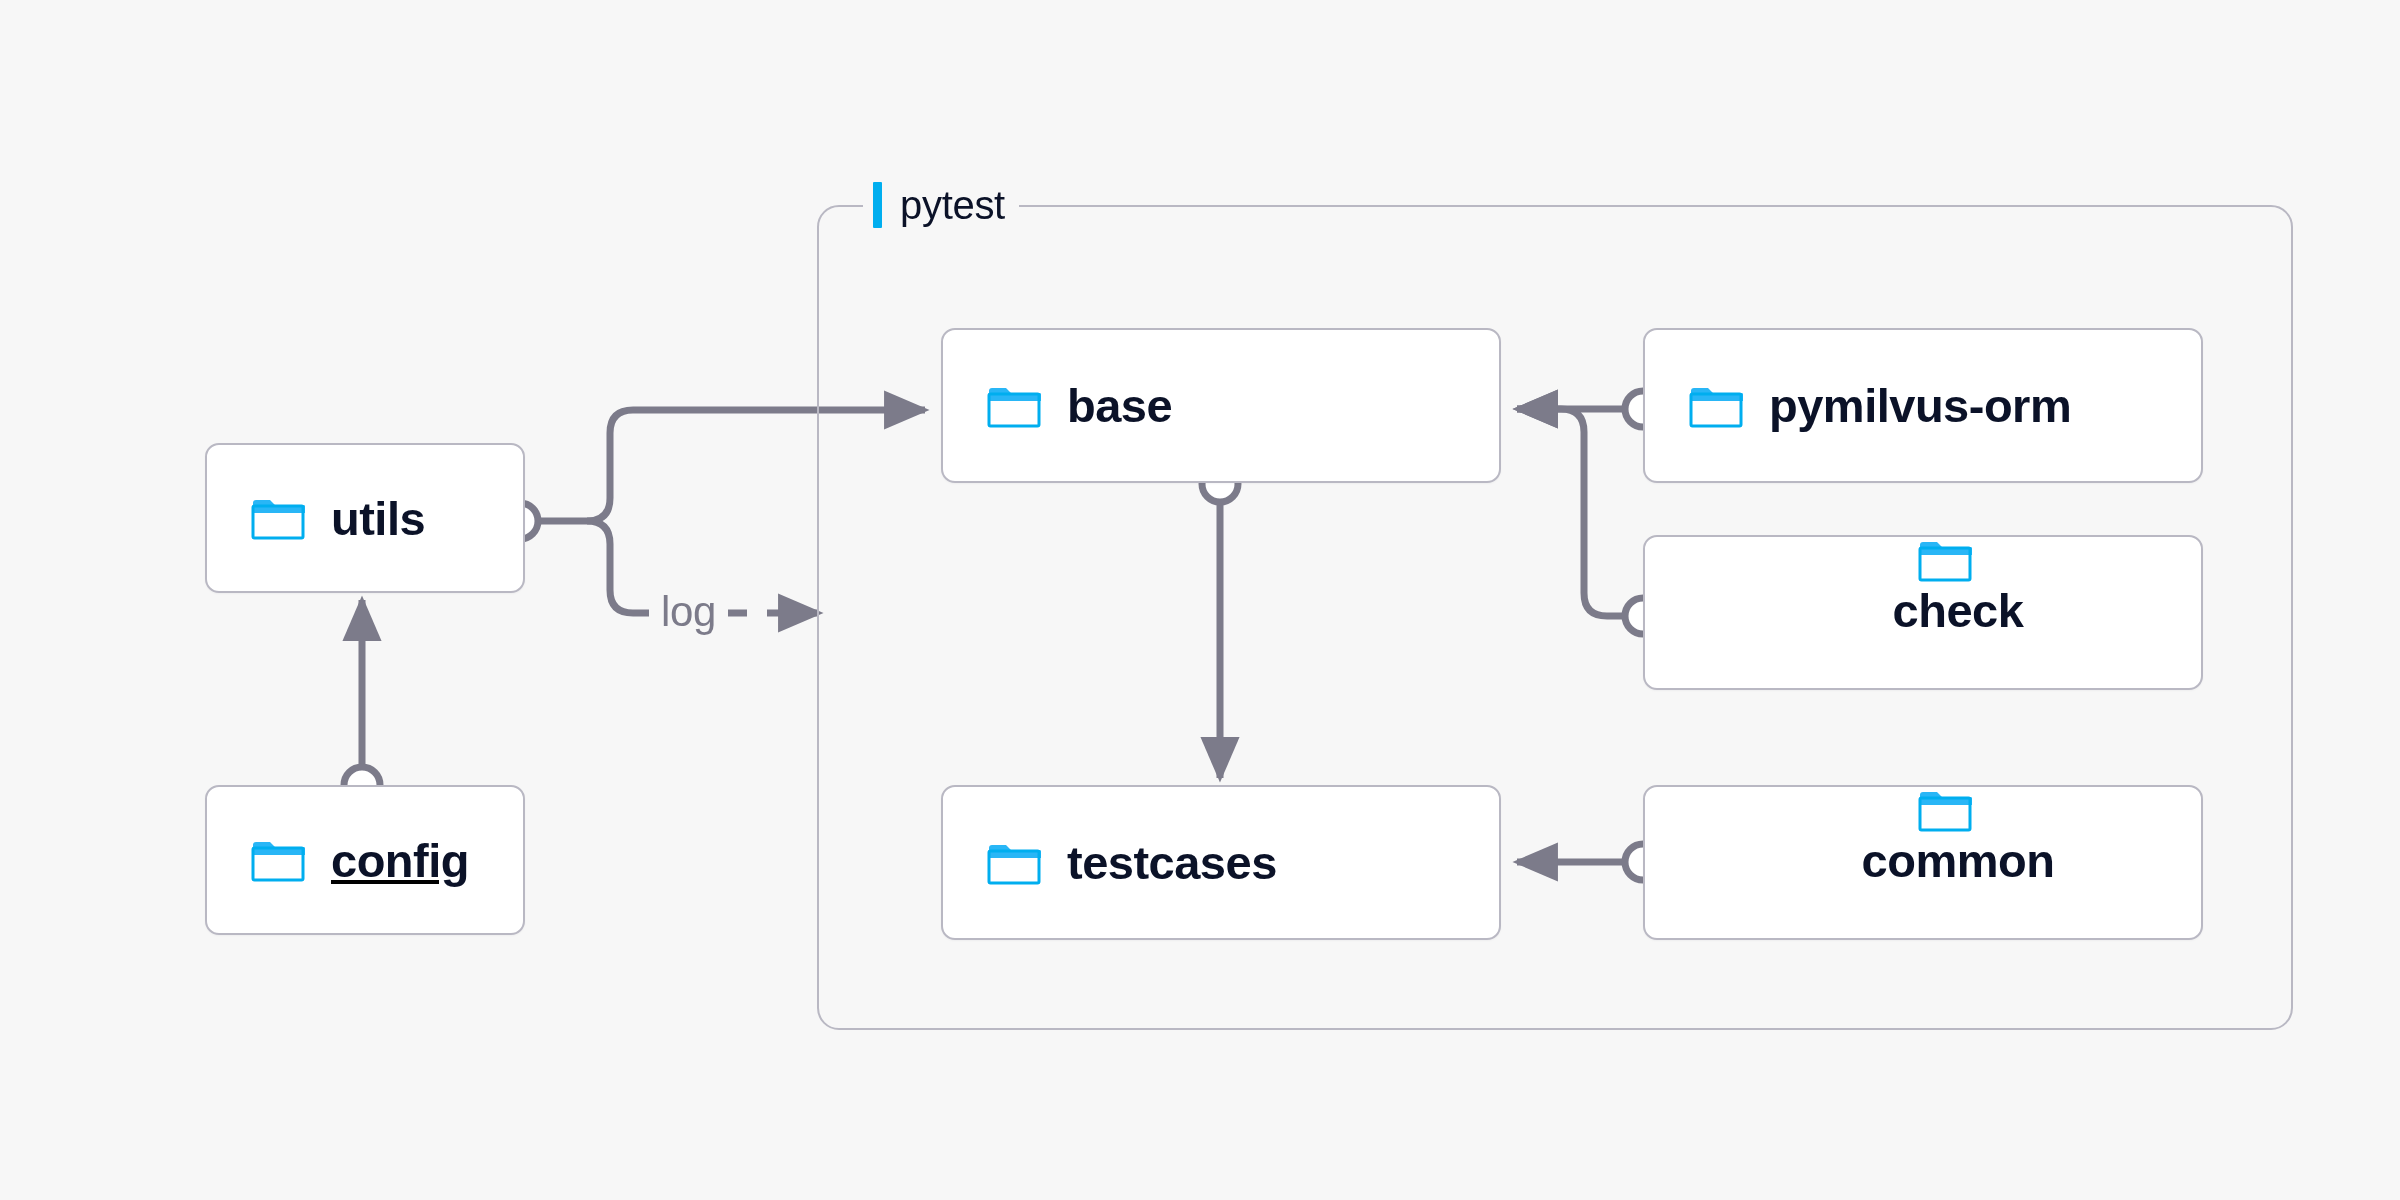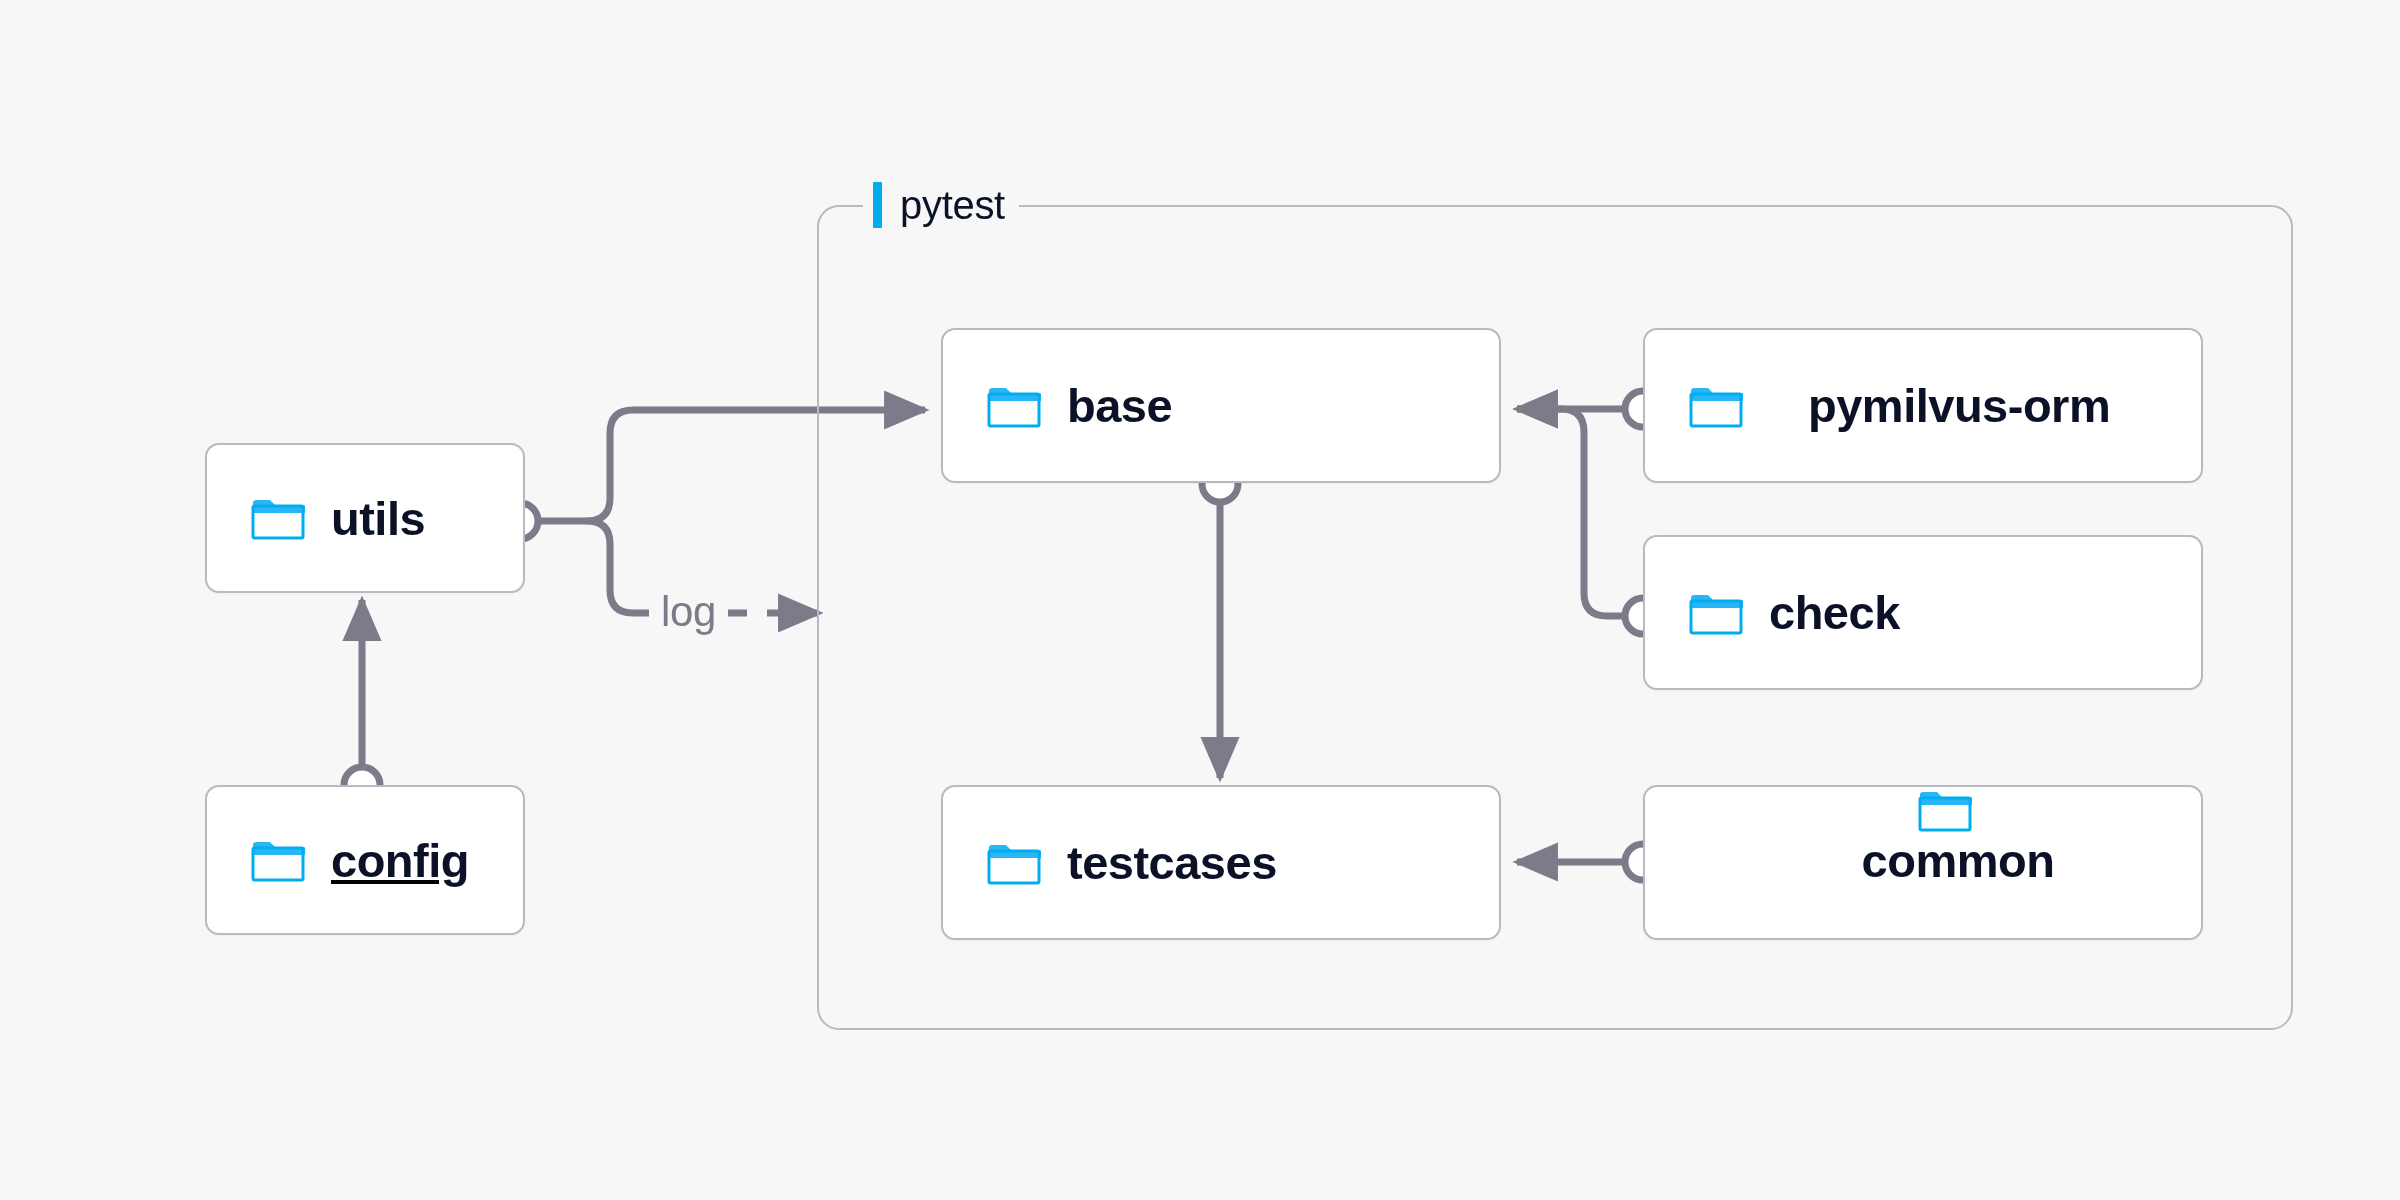--- a/index.html
+++ b/index.html
@@ -192,31 +192,31 @@
   <div class="node" style="left:894px; top:328px; width:560px; height:155px;">
     <span class="folder-icon">
       <svg viewBox="0 0 54 46" width="54" height="46" xmlns="http://www.w3.org/2000/svg">
         <path d="M2 8 a3 3 0 0 1 3-3 h14 l5 5 h28 a3 3 0 0 1 3 3 v5 H2 z" fill="#29b6f6"></path>
         <rect x="2" y="11" width="50" height="32" rx="1.5" fill="url(#folderGrad)" stroke="#00aeef" stroke-width="3"></rect>
       </svg>
     </span>
     <span class="node-label">base</span>
   </div>
 
-  <div class="node" style="left:1596px; top:328px; width:560px; height:155px;gap:39px;">
+  <div class="node" style="left:1596px; top:328px; width:560px; height:155px;">
     <span class="folder-icon">
       <svg viewBox="0 0 54 46" width="54" height="46" xmlns="http://www.w3.org/2000/svg">
         <path d="M2 8 a3 3 0 0 1 3-3 h14 l5 5 h28 a3 3 0 0 1 3 3 v5 H2 z" fill="#29b6f6"></path>
         <rect x="2" y="11" width="50" height="32" rx="1.5" fill="url(#folderGrad)" stroke="#00aeef" stroke-width="3"></rect>
       </svg>
     </span>
     <span class="node-label">pymilvus-orm</span>
   </div>
 
-  <div class="node" style="left:1596px; top:535px; width:560px; height:155px;">
+  <div class="node" style="left:1596px; top:535px; width:560px; height:155px;flex-direction:column;">
     <span class="folder-icon">
       <svg viewBox="0 0 54 46" width="54" height="46" xmlns="http://www.w3.org/2000/svg">
         <path d="M2 8 a3 3 0 0 1 3-3 h14 l5 5 h28 a3 3 0 0 1 3 3 v5 H2 z" fill="#29b6f6"></path>
         <rect x="2" y="11" width="50" height="32" rx="1.5" fill="url(#folderGrad)" stroke="#00aeef" stroke-width="3"></rect>
       </svg>
     </span>
     <span class="node-label">check</span>
   </div>
 
   <div class="node" style="left:1596px; top:785px; width:560px; height:155px;flex-direction:column;">

